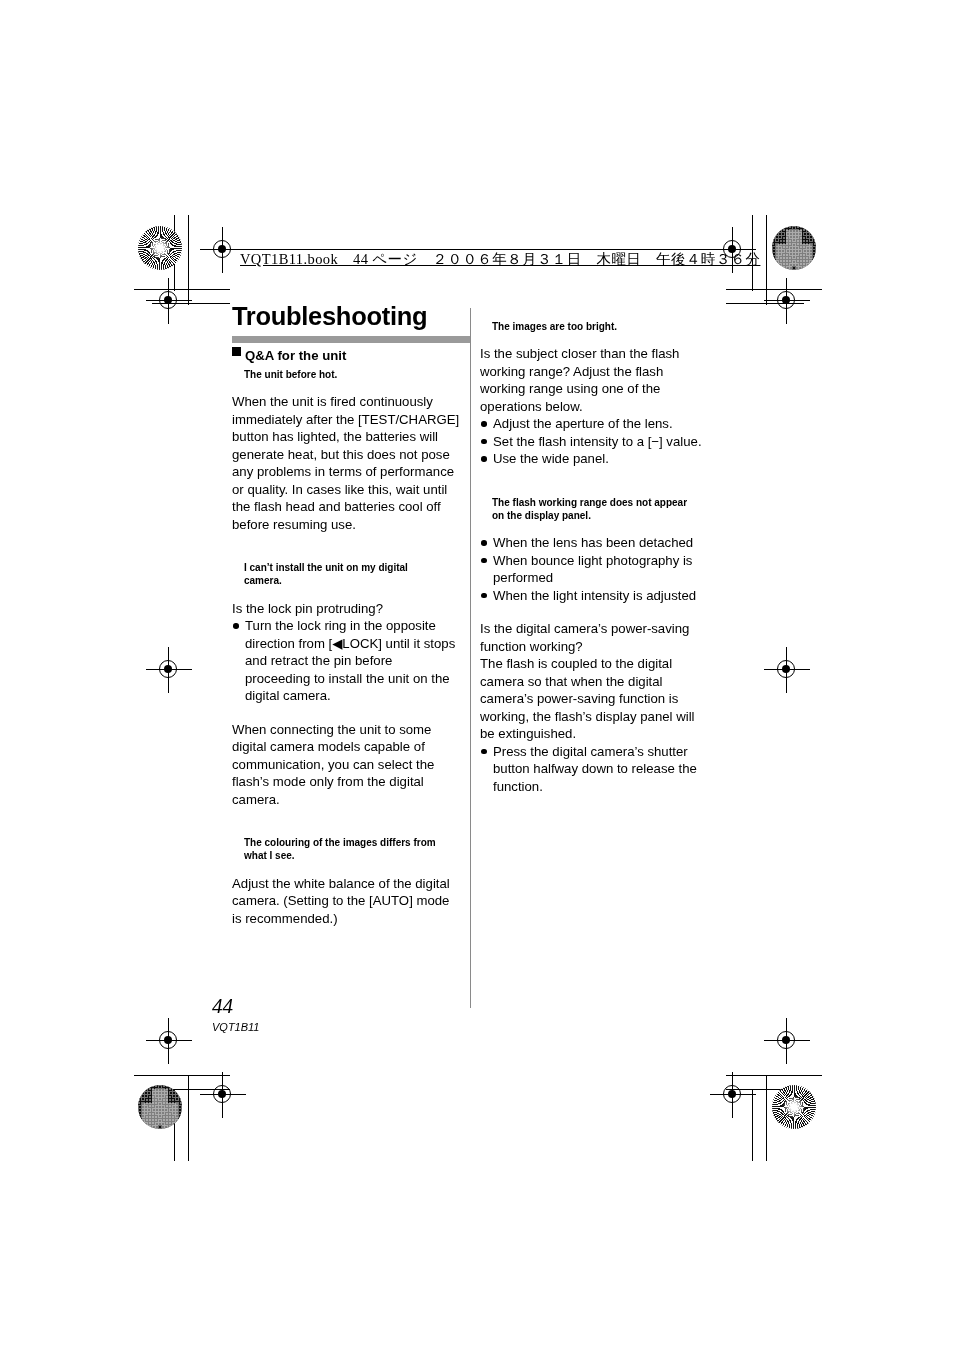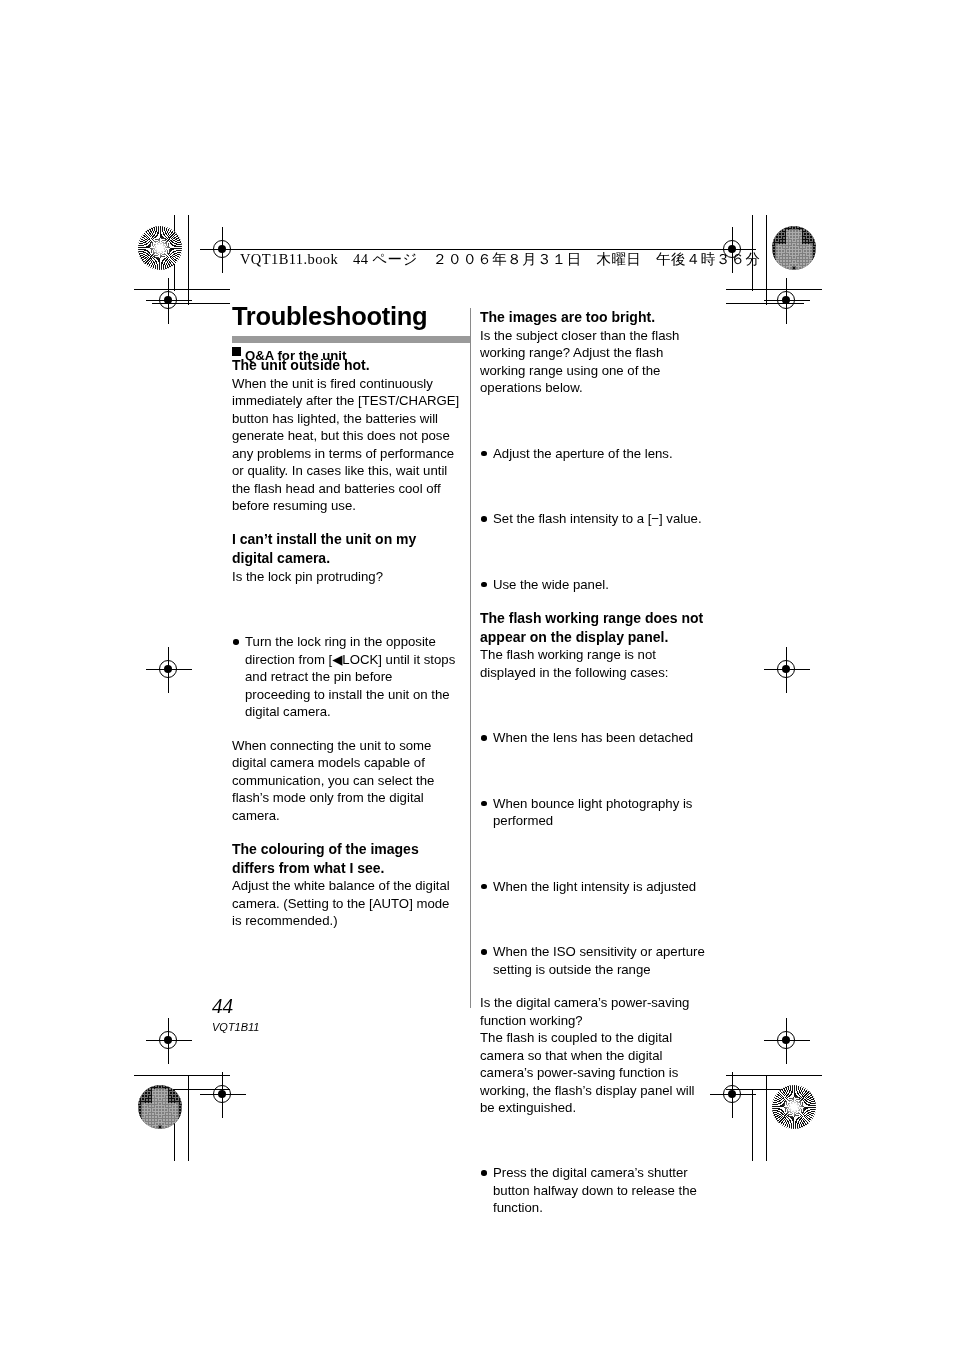--- a/index.html
+++ b/index.html
@@ -108,20 +108,21 @@
     height: 1.4px;
     background: #000;
   }
   .slug-text {
     position: absolute;
     font-family: "Liberation Serif", serif;
     font-size: 14.5px;
     letter-spacing: .4px;
     white-space: nowrap;
     color: #000;
+    text-decoration: underline;
   }
 
   
   .content {
     position: absolute;
     left: 232px;
     top: 302px;
     width: 490px;
   }
   .page-title {
@@ -172,43 +173,42 @@
     gap: 4px;
   }
   .sq-bullet {
     display: inline-block;
     width: 9px; height: 9px;
     background: #000;
     flex: none;
   }
 
   .q-head {
-    font-size: 14px;
+    font-size: 10px;
     font-weight: bold;
     line-height: 1.33;
-    margin: 0;
+    margin: 12px;
   }
   .body-text {
     font-size: 13.2px;
     line-height: 1.325;
     margin: 0;
   }
   .blockgap { height: 16px; }
 
   ul.dots {
     list-style: none;
     margin: 0;
     padding: 0;
   }
   ul.dots li {
     position: relative;
     padding-left: 13px;
     font-size: 13.2px;
     line-height: 1.325;
-    margin-top: 48px;
   }
   ul.dots li::before {
     content: "";
     position: absolute;
     left: 1px;
     top: 6px;
     width: 5.5px; height: 5.5px;
     background: #000;
     border-radius: 50%;
   }
@@ -334,21 +334,21 @@
       <span>Q&amp;A for the unit</span>
     </div>
   </div>
 
   <div class="columns">
     <div class="col-divider"></div>
 
     <div class="col col-left">
 
       <div>
-        <p class="q-head">The unit outside hot.</p>
+        <p class="q-head">The unit before hot.</p>
         <p class="body-text">When the unit is fired continuously immediately after the [TEST/CHARGE] button has lighted, the batteries will generate heat, but this does not pose any problems in terms of performance or quality. In cases like this, wait until the flash head and batteries cool off before resuming use.</p>
       </div>
 
       <div class="blockgap"></div>
 
       <div>
         <p class="q-head">I can’t install the unit on my digital camera.</p>
         <p class="body-text">Is the lock pin protruding?</p>
         <ul class="dots">
           <li>Turn the lock ring in the opposite direction from [◀LOCK] until it stops and retract the pin before proceeding to install the unit on the digital camera.</li>
@@ -379,26 +379,24 @@
           <li>Adjust the aperture of the lens.</li>
           <li>Set the flash intensity to a [−] value.</li>
           <li>Use the wide panel.</li>
         </ul>
       </div>
 
       <div class="blockgap"></div>
 
       <div>
         <p class="q-head">The flash working range does not appear on the display panel.</p>
-        <p class="body-text">The flash working range is not displayed in the following cases:</p>
         <ul class="dots">
           <li>When the lens has been detached</li>
           <li>When bounce light photography is performed</li>
           <li>When the light intensity is adjusted</li>
-          <li>When the ISO sensitivity or aperture setting is outside the range</li>
         </ul>
       </div>
 
       <div class="blockgap"></div>
 
       <div>
         <p class="body-text">Is the digital camera’s power-saving function working?</p>
         <p class="body-text">The flash is coupled to the digital camera so that when the digital camera’s power-saving function is working, the flash’s display panel will be extinguished.</p>
         <ul class="dots">
           <li>Press the digital camera’s shutter button halfway down to release the function.</li>

